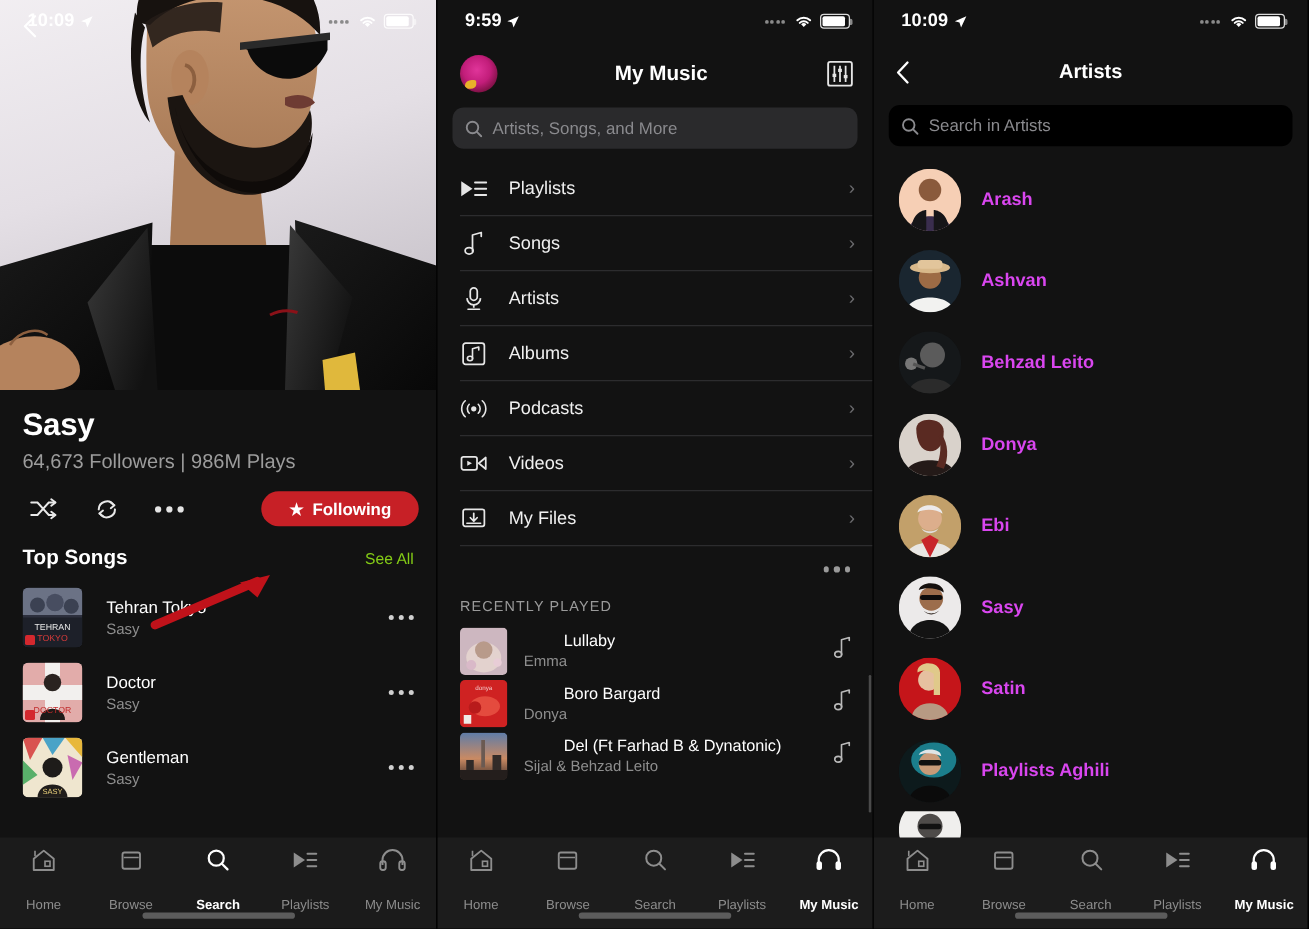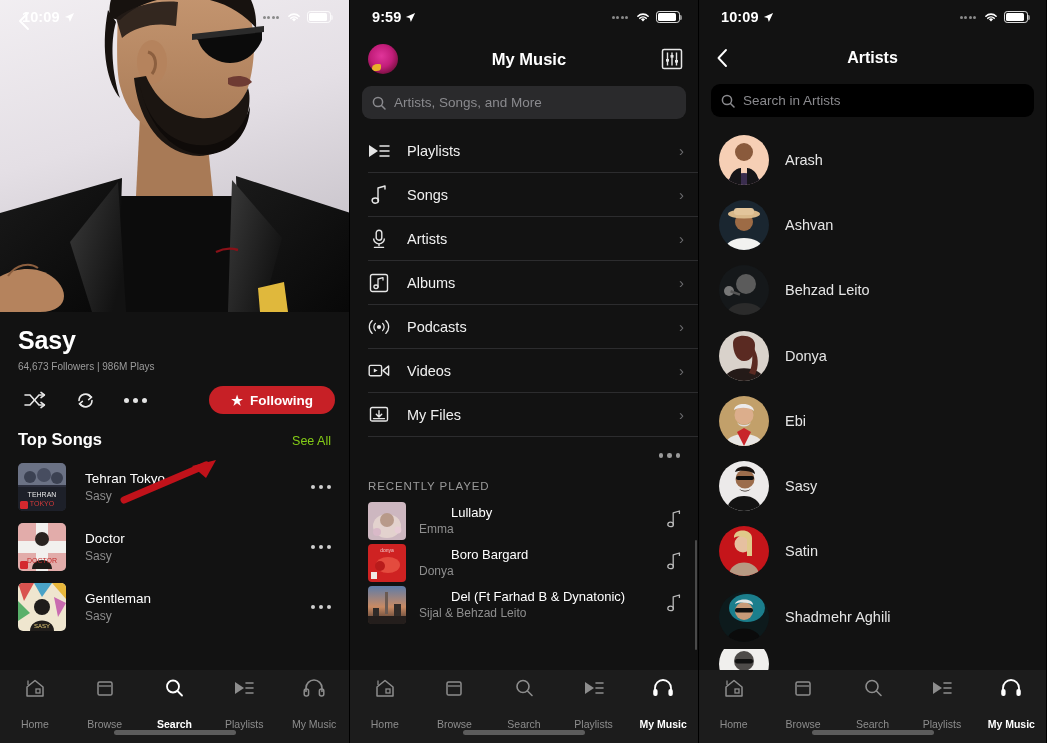--- a/index.html
+++ b/index.html
@@ -60,21 +60,21 @@
     overflow: hidden;
   }
   .hero-figure { position: absolute; inset: 0; }
   .back-chevron {
     position: absolute; left: 14px; top: 44px;
     width: 22px; height: 22px; z-index: 5;
   }
 
   .artist-block { padding: 14px 18px 0 18px; }
   .artist-name { font-size: 25px; font-weight: bold; letter-spacing: -.2px; }
-  .artist-stats { font-size: 10px; color: #9c9c9c; margin-top: 6px; }
+  .artist-stats { font-size: 16px; color: #9c9c9c; margin-top: 6px; }
 
   .action-row {
     display: flex; align-items: center;
     padding: 14px 14px 0 18px; gap: 0;
   }
   .act-icon { width: 34px; height: 28px; display:flex; align-items:center; justify-content:center; }
   .act-gap { width: 16px; }
   .ellipsis { display: flex; gap: 4px; align-items: center; }
   .ellipsis i { width: 5px; height: 5px; border-radius: 50%; background: #e4e4e4; display: block; }
   .follow-btn {
@@ -191,21 +191,21 @@
 
   
   .p3head { display:flex; align-items:center; padding: 4px 16px 0 14px; height: 44px; }
   .p3-title { flex:1; text-align:center; font-size: 16px; font-weight:bold; margin-left:-18px; }
   .artist-list { margin-top: 10px; }
   .artist-row {
     display:flex; align-items:center; gap: 16px;
     padding: 0 16px 0 20px; height: 65.3px; cursor:pointer;
   }
   .av { width: 50px; height: 50px; border-radius: 50%; flex:none; overflow:hidden; position:relative; }
-  .artist-label { font-size: 14.5px; color:#e5e5e5; font-weight:400; }
+  .artist-label { font-size: 14.5px; color:#d946ef; font-weight:700; }
 </style>
 </head>
 <body>
 
 <div class="screens">
 
   <div class="panel p1">
 
     <div class="hero">
       <svg class="hero-figure" viewBox="0 0 349 346" preserveAspectRatio="xMidYMid slice">
@@ -855,21 +855,21 @@
         <div class="av">
           <svg width="50" height="50" viewBox="0 0 50 50">
             <rect width="50" height="50" fill="#0d1a1c"></rect>
             <ellipse cx="28" cy="16" rx="18" ry="14" fill="#1b7e8c"></ellipse>
             <path d="M8 50 C8 32 42 32 42 50 Z" fill="#0b0b0b"></path>
             <circle cx="25" cy="19" r="9" fill="#c79a78"></circle>
             <path d="M16 12 C18 6 34 6 34 13 C28 10 20 10 16 12 Z" fill="#dfe5e6"></path>
             <rect x="16" y="16" width="18" height="4.4" rx="2" fill="#101010"></rect>
           </svg>
         </div>
-        <div class="artist-label">Shadmehr Aghili</div>
+        <div class="artist-label">Playlists Aghili</div>
       </div>
       <div class="artist-row" style="height:30px;overflow:hidden;">
         <div class="av">
           <svg width="50" height="50" viewBox="0 0 50 50">
             <rect width="50" height="50" fill="#f0efed"></rect>
             <circle cx="25" cy="22" r="10" fill="#4e4b49"></circle>
             <rect x="16" y="20" width="18" height="4.4" rx="2" fill="#111"></rect>
             <path d="M8 50 C8 34 42 34 42 50 Z" fill="#161616"></path>
           </svg>
         </div>

